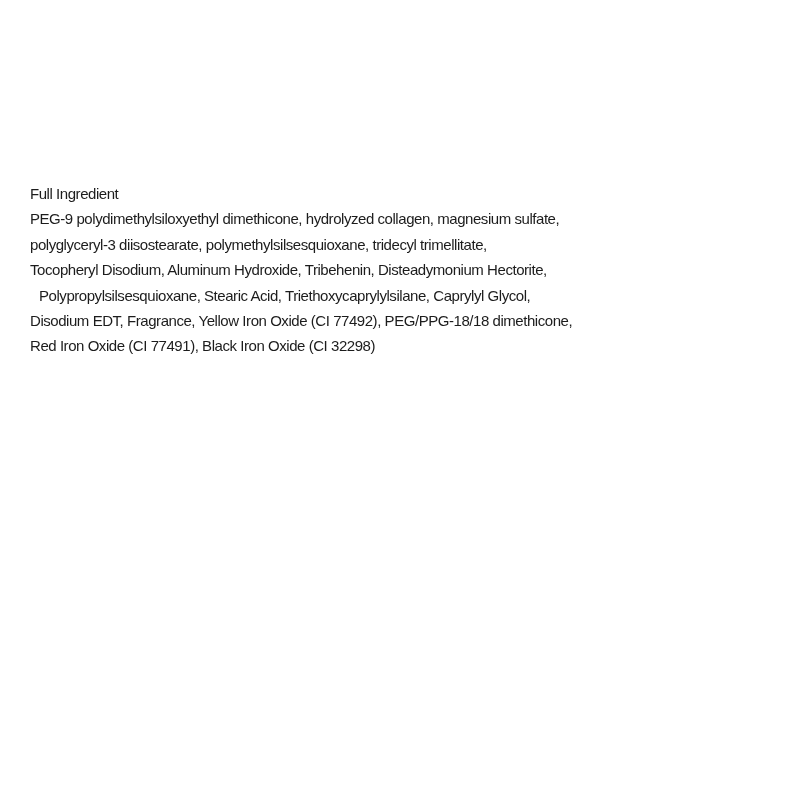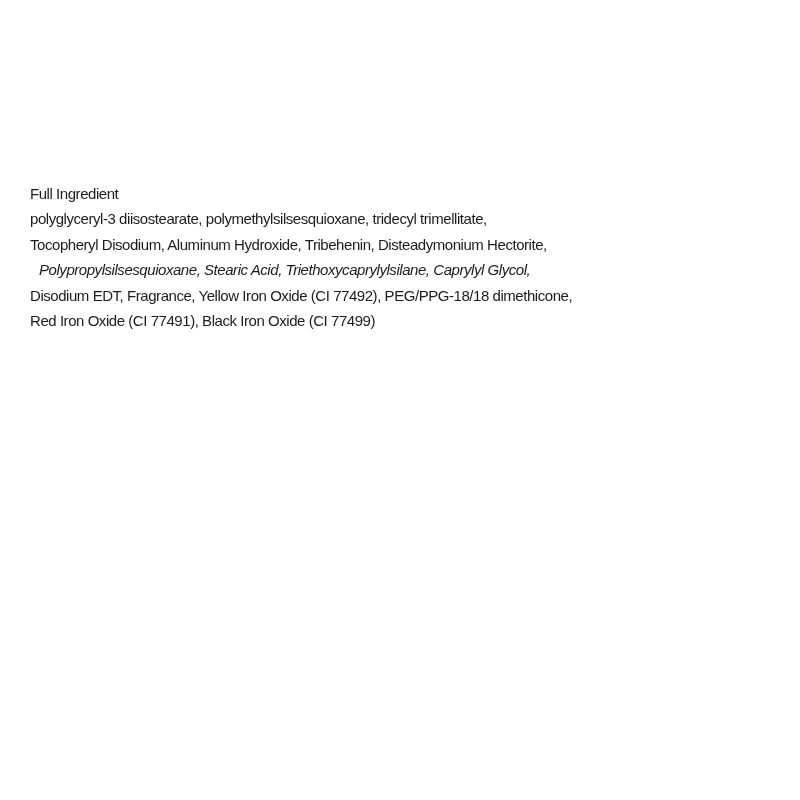--- a/index.html
+++ b/index.html
@@ -23,26 +23,26 @@
     font-size: 15px;
     line-height: 25.4px;
     letter-spacing: -0.45px;
     font-weight: 400;
   }
   .ingredient-line {
     white-space: nowrap;
   }
   .ingredient-line.indent {
     padding-left: 9px;
-    font-style: italic;
   }
 </style>
 </head>
 <body>
 
 <div class="ingredient-block">
   <div class="ingredient-line">Full Ingredient</div>
+  <div class="ingredient-line">PEG-9 polydimethylsiloxyethyl dimethicone, hydrolyzed collagen, magnesium sulfate,</div>
   <div class="ingredient-line">polyglyceryl-3 diisostearate, polymethylsilsesquioxane, tridecyl trimellitate,</div>
   <div class="ingredient-line">Tocopheryl Disodium, Aluminum Hydroxide, Tribehenin, Disteadymonium Hectorite,</div>
   <div class="ingredient-line indent">Polypropylsilsesquioxane, Stearic Acid, Triethoxycaprylylsilane, Caprylyl Glycol,</div>
   <div class="ingredient-line">Disodium EDT, Fragrance, Yellow Iron Oxide (CI 77492), PEG/PPG-18/18 dimethicone,</div>
-  <div class="ingredient-line">Red Iron Oxide (CI 77491), Black Iron Oxide (CI 77499)</div>
+  <div class="ingredient-line">Red Iron Oxide (CI 77491), Black Iron Oxide (CI 32298)</div>
 </div>
 
 </body></html>

